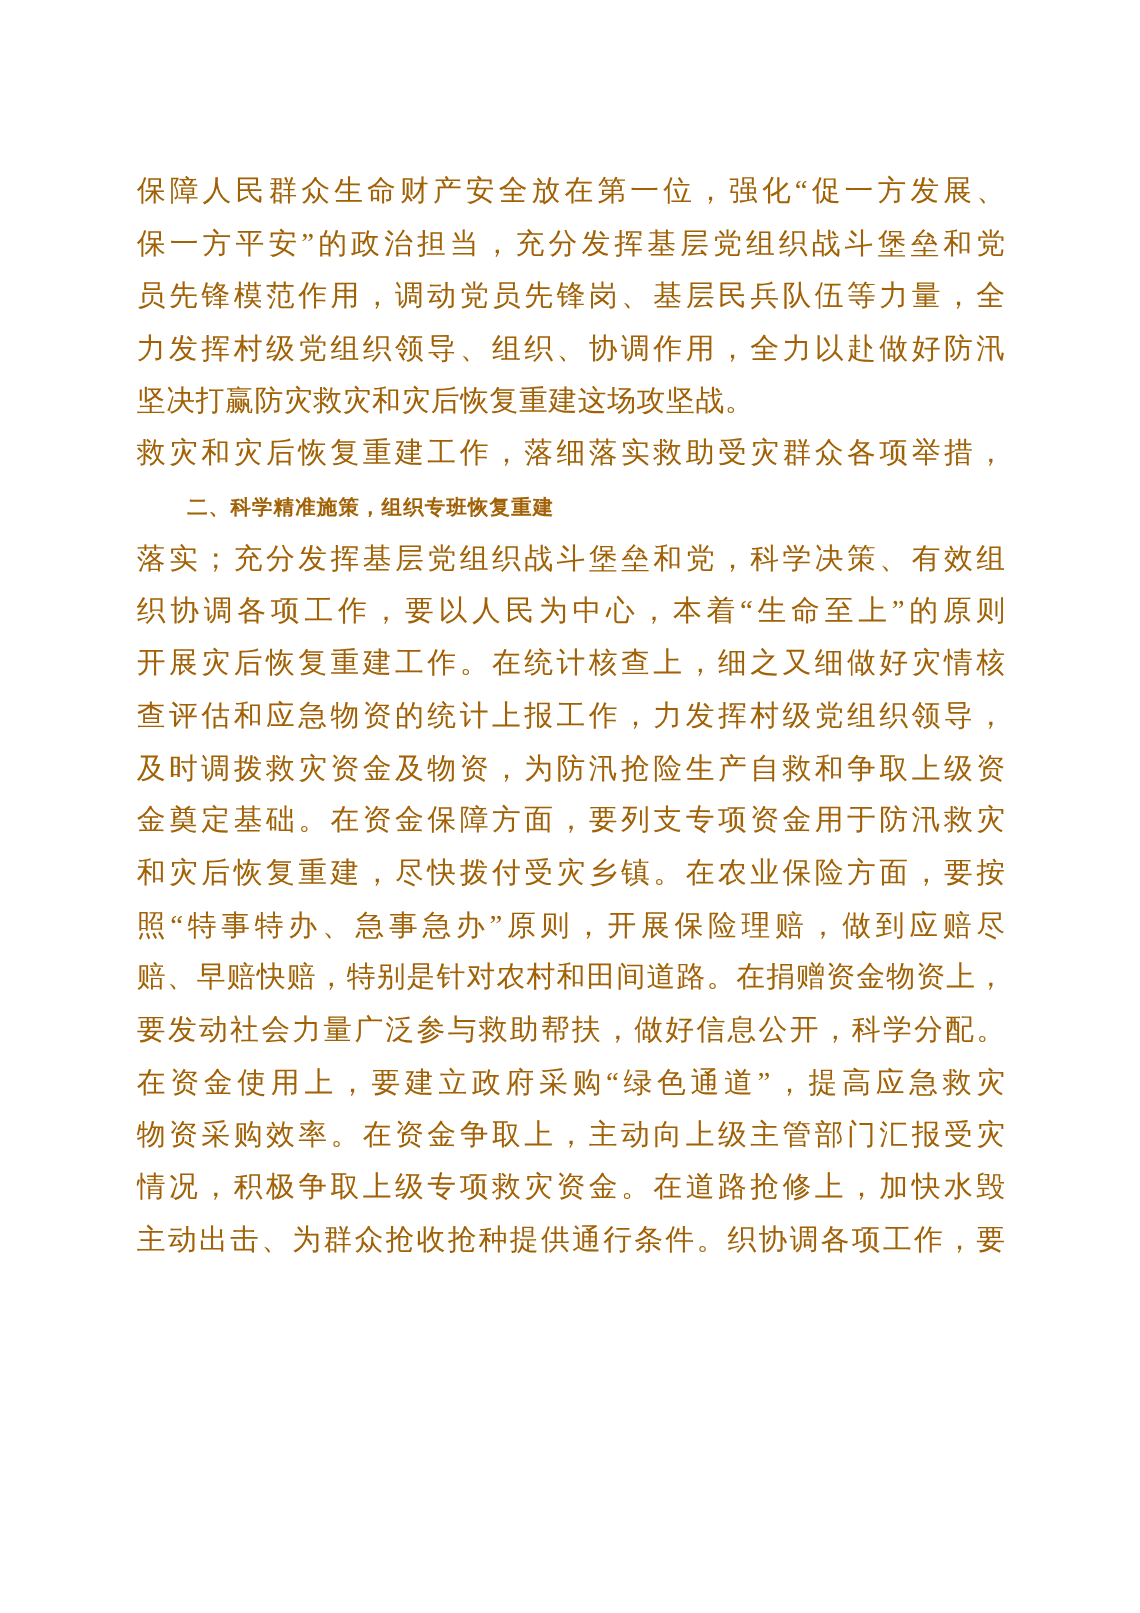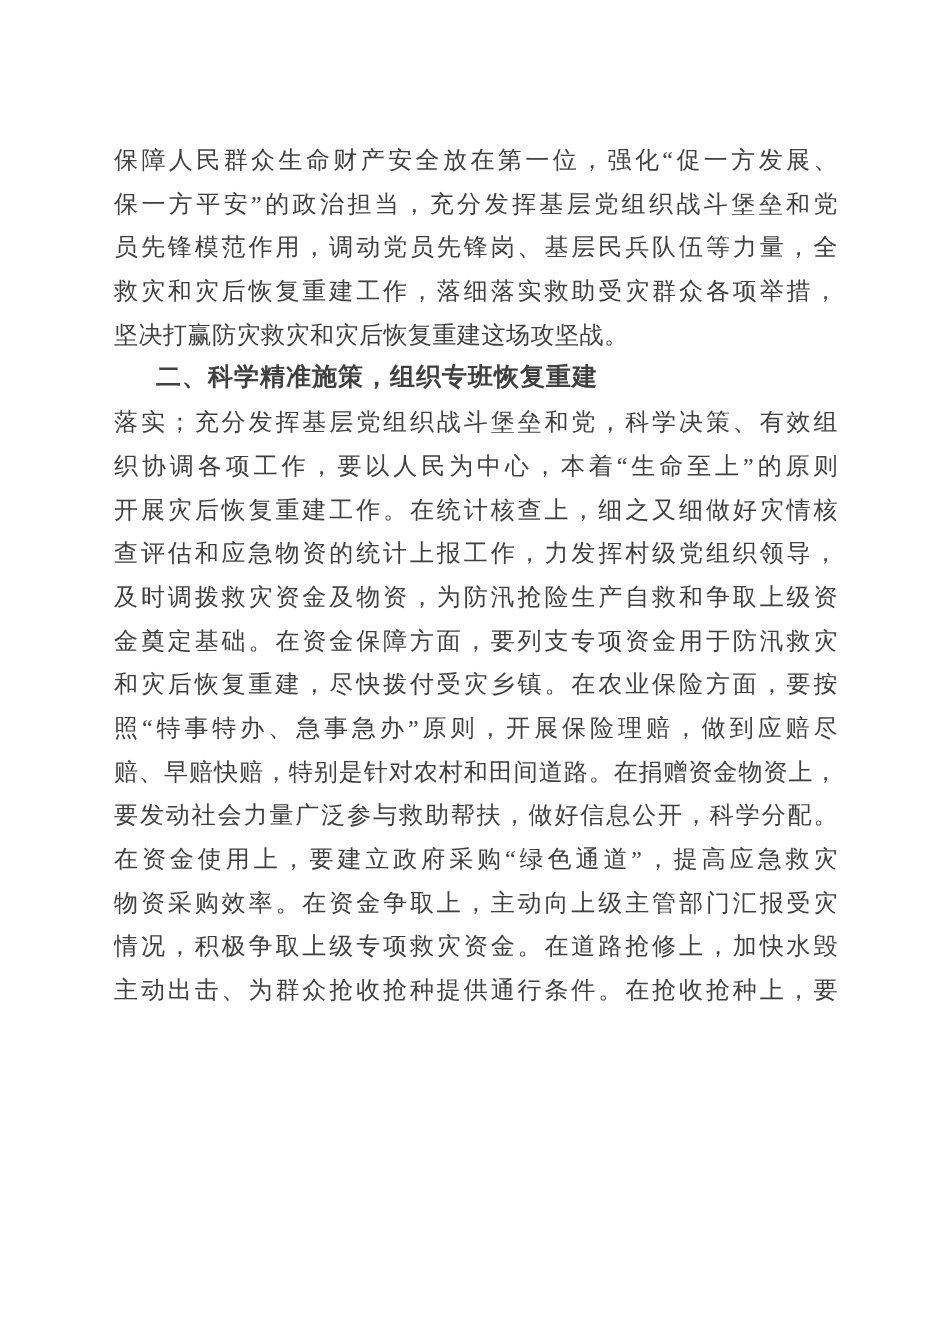--- a/index.html
+++ b/index.html
@@ -9,21 +9,21 @@
     width: 950px;
     height: 1344px;
     overflow: hidden;
   }
   .page {
     position: relative;
     width: 950px;
     height: 1344px;
     background: #ffffff;
     font-family: "Liberation Serif", "DejaVu Serif", serif;
-    color: #404040;
+    color: #a16207;
   }
   .text-block {
     position: absolute;
     left: 114px;
     top: 139px;
     width: 724px;
   }
   .line {
     height: 43.7px;
     line-height: 43.7px;
@@ -34,47 +34,48 @@
     overflow: hidden;
     letter-spacing: 0.5px;
   }
   .line.para-end {
     text-align-last: left;
   }
   .line.indent {
     text-indent: 42px;
   }
   .line.heading {
-    font-family: Liberation Mono, monospace;
+    font-family: Liberation Serif, serif;
     font-weight: 700;
-    font-size: 25px;
+    font-size: 17px;
     text-align: right;
     text-align-last: left;
     letter-spacing: 1px;
   }
 </style>
 </head>
 <body>
 
 <div class="page">
   <div class="text-block">
     <div class="line">保障人民群众生命财产安全放在第一位，强化“促一方发展、</div>
     <div class="line">保一方平安”的政治担当，充分发挥基层党组织战斗堡垒和党</div>
     <div class="line">员先锋模范作用，调动党员先锋岗、基层民兵队伍等力量，全</div>
+    <div class="line">力发挥村级党组织领导、组织、协调作用，全力以赴做好防汛</div>
+    <div class="line para-end">坚决打赢防灾救灾和灾后恢复重建这场攻坚战。</div>
     <div class="line">救灾和灾后恢复重建工作，落细落实救助受灾群众各项举措，</div>
-    <div class="line para-end">坚决打赢防灾救灾和灾后恢复重建这场攻坚战。</div>
     <div class="line heading indent">二、科学精准施策，组织专班恢复重建</div>
     <div class="line">落实；充分发挥基层党组织战斗堡垒和党，科学决策、有效组</div>
     <div class="line">织协调各项工作，要以人民为中心，本着“生命至上”的原则</div>
     <div class="line">开展灾后恢复重建工作。在统计核查上，细之又细做好灾情核</div>
     <div class="line">查评估和应急物资的统计上报工作，力发挥村级党组织领导，</div>
     <div class="line">及时调拨救灾资金及物资，为防汛抢险生产自救和争取上级资</div>
     <div class="line">金奠定基础。在资金保障方面，要列支专项资金用于防汛救灾</div>
     <div class="line">和灾后恢复重建，尽快拨付受灾乡镇。在农业保险方面，要按</div>
     <div class="line">照“特事特办、急事急办”原则，开展保险理赔，做到应赔尽</div>
     <div class="line">赔、早赔快赔，特别是针对农村和田间道路。在捐赠资金物资上，</div>
     <div class="line">要发动社会力量广泛参与救助帮扶，做好信息公开，科学分配。</div>
     <div class="line">在资金使用上，要建立政府采购“绿色通道”，提高应急救灾</div>
     <div class="line">物资采购效率。在资金争取上，主动向上级主管部门汇报受灾</div>
     <div class="line">情况，积极争取上级专项救灾资金。在道路抢修上，加快水毁</div>
-    <div class="line">主动出击、为群众抢收抢种提供通行条件。在抢收抢种上，要</div>
+    <div class="line">主动出击、为群众抢收抢种提供通行条件。织协调各项工作，要</div>
   </div>
 </div>
 
 </body></html>

